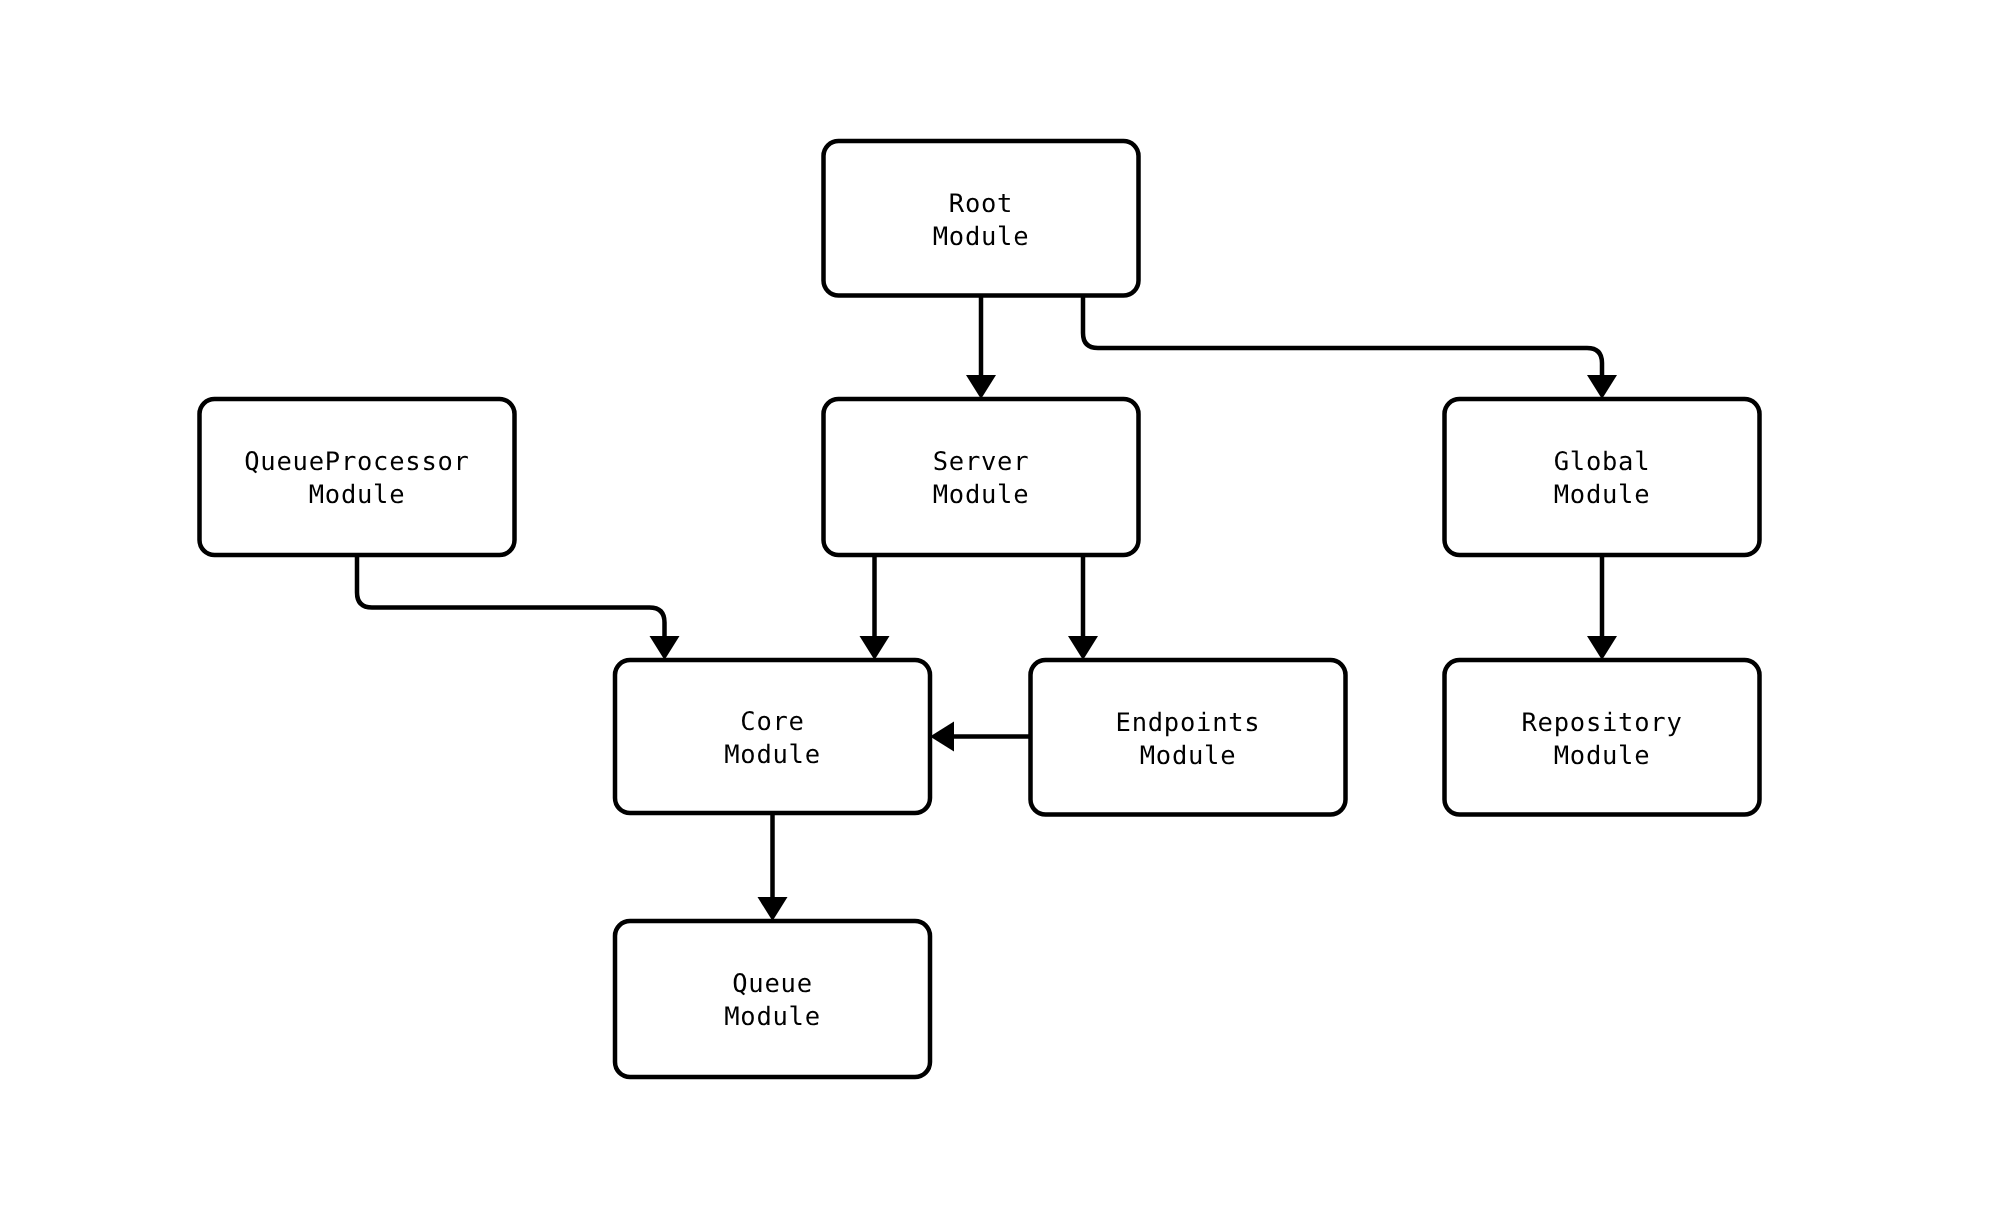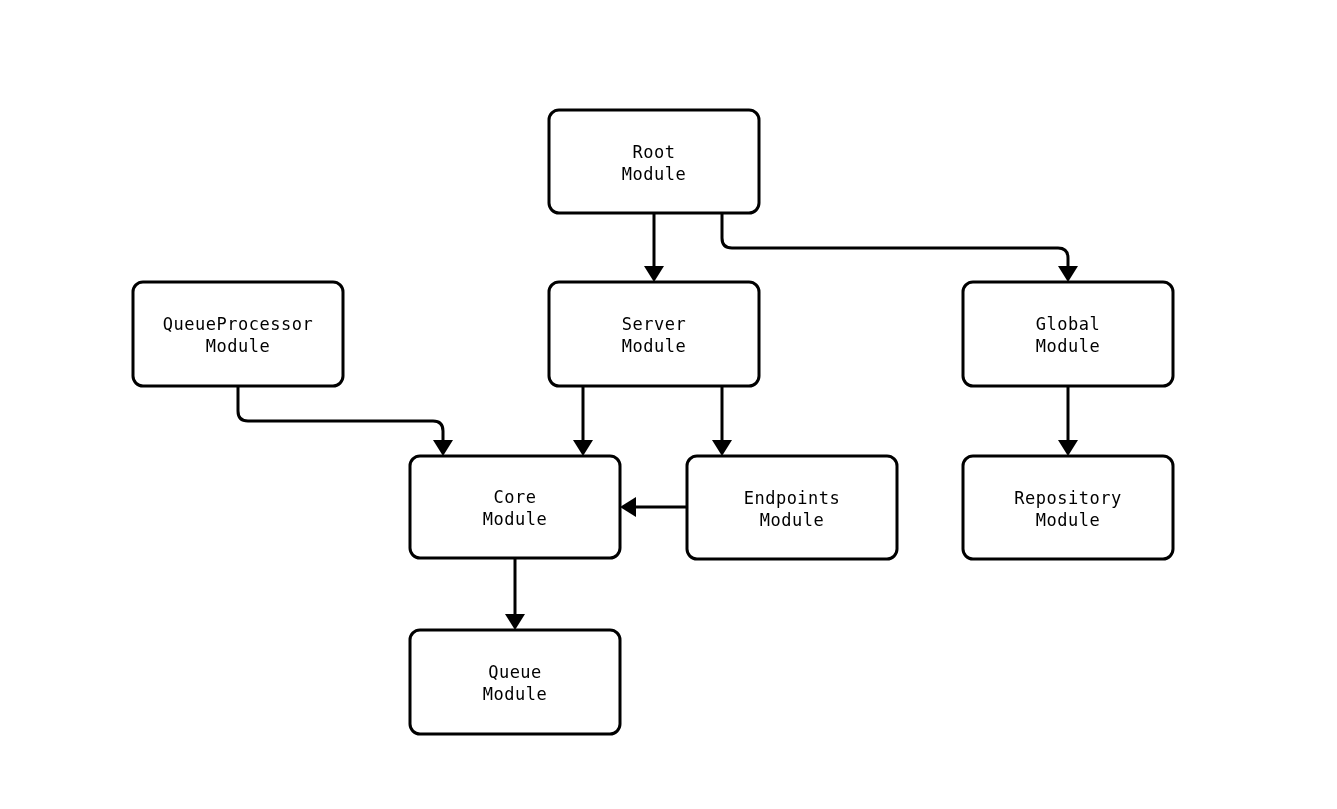--- a/index.html
+++ b/index.html
@@ -12,21 +12,20 @@
     width: 1337px;
     height: 809px;
     overflow: hidden;
     font-family: "DejaVu Sans Mono", monospace;
   }
   #diagram-root {
     position: relative;
     width: 1337px;
     height: 592px;
     background: #ffffff;
-    margin-top: 16px;
   }
   svg#graph {
     display: block;
     width: 1337px;
     height: 809px;
   }
   .node-box {
     fill: #ffffff;
     stroke: #000000;
     stroke-width: 3;

